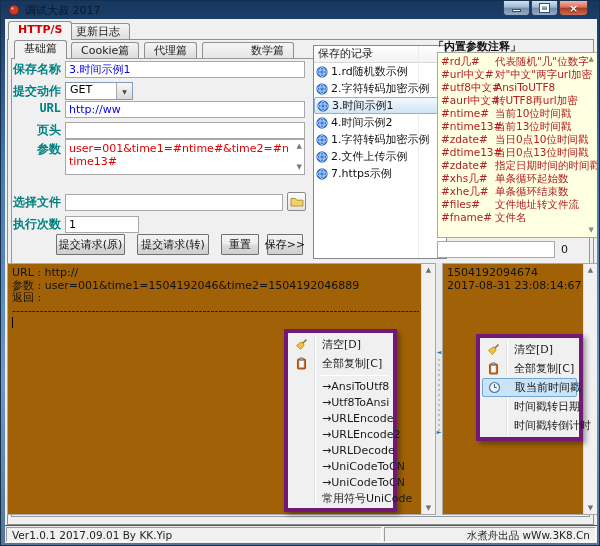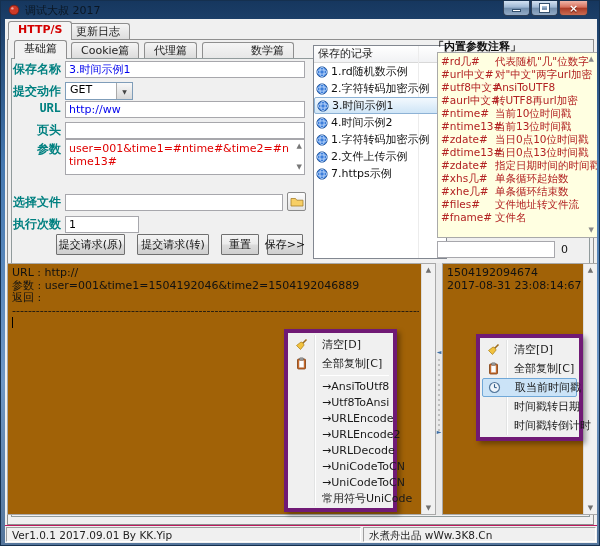--- a/index.html
+++ b/index.html
@@ -87,21 +87,21 @@
   .mi .ic { position:absolute; left:5px; top:50%; transform:translateY(-50%); width:14px; height:14px; display:flex; }
   .mi.sel { background:#cbe3f7; border:1px solid #70a8d8; border-radius:2px; }
   .menu-sep { height:1px; background:#e0e0e0; border-bottom:1px solid #fff; margin:2px 2px 2px 30px; }
   #menu-left  { left:279px; top:310px; width:113px; }
   #menu-right { left:471px; top:315px; width:107px; }
   
   .statusbar { position:absolute; left:0; right:0; bottom:0; height:18px; background:#f0f0f0; border-top:1px solid #be185d;
                display:flex; font-size:10.5px; color:#222; }
   .sb-pane { margin:1px; border:1px solid; border-color:#9d9d9d #fff #fff #9d9d9d; padding:1px 5px; white-space:nowrap; overflow:hidden; }
   .sb-left { flex:1; }
-  .sb-right { width:233px; text-align:left; }
+  .sb-right { width:212px; text-align:right; }
 </style>
 </head>
 <body>
 
 <div class="window">
   <div class="titlebar">
     <span style="display:flex;">
       <svg width="12" height="12" viewBox="0 0 12 12">
           <circle cx="6" cy="6" r="4.8" fill="#cd3a28" stroke="#7c1a0e" stroke-width="0.8"></circle>
           <circle cx="4.4" cy="4.4" r="1.2" fill="#f4a9a0"></circle>

